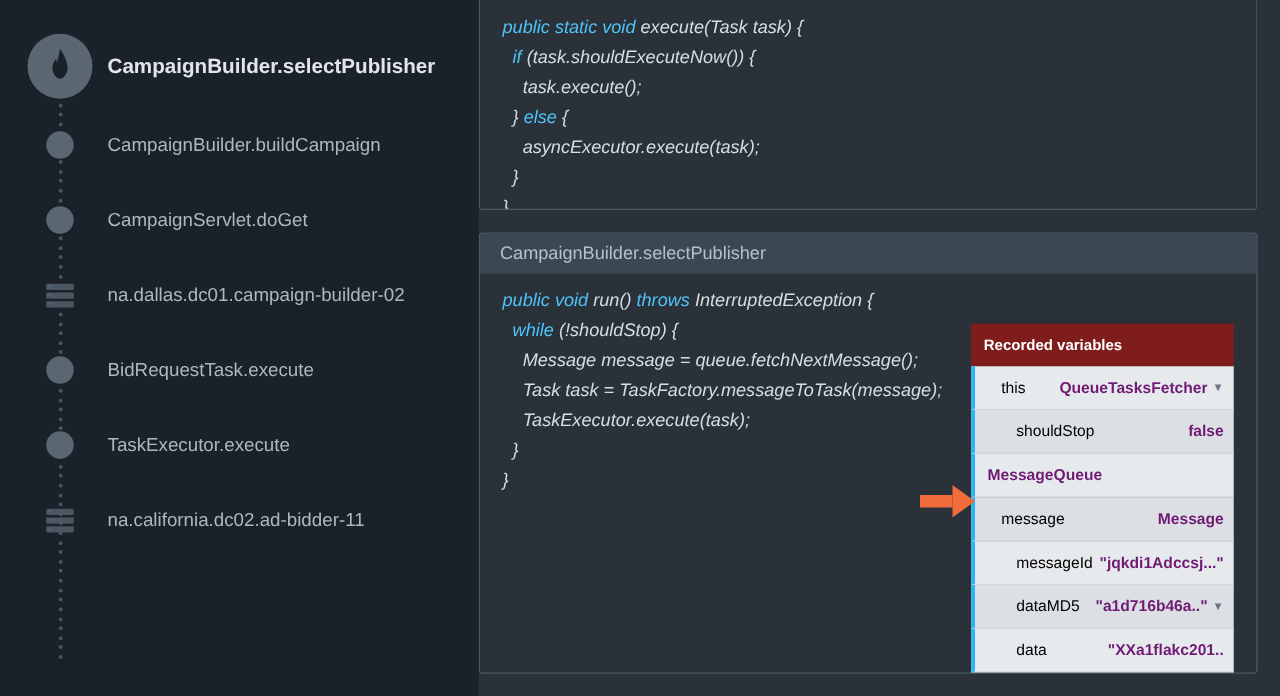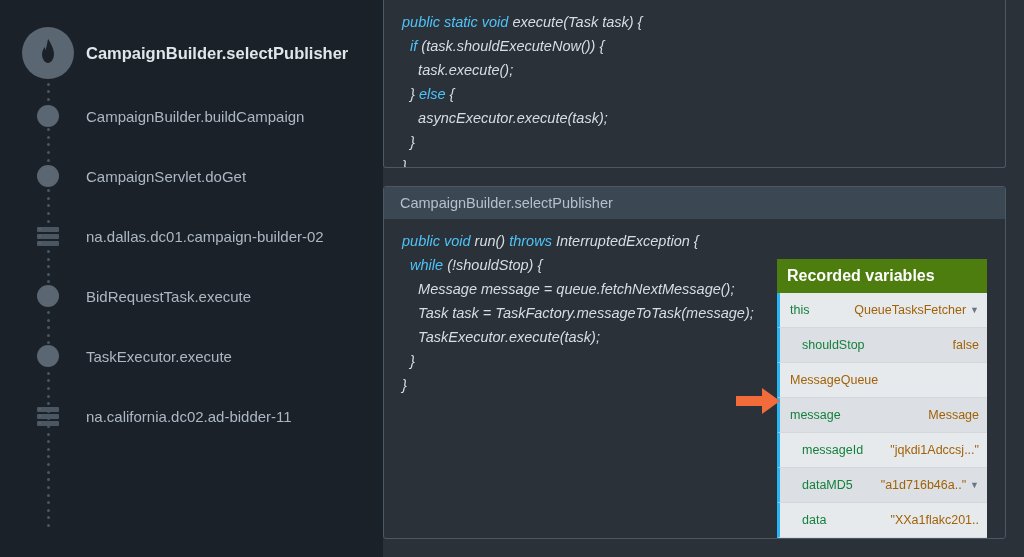--- a/index.html
+++ b/index.html
@@ -111,42 +111,42 @@
   .kw-blue { color: #4fc3f7; }
   pre { font-family: inherit; white-space: pre; }
   
   .vars-panel {
     width: 210px;
     flex-shrink:0;
     align-self: flex-start;
     margin-top: -2px;
   }
   .vars-header {
-    background: #4d7c0f;
+    background: #7f1d1d;
     color: #fff;
-    font-size: 16px;
+    font-size: 12px;
     font-weight: 600;
     padding: 5px 10px;
     margin-top: 32px;
   }
   .vars-row {
     display: flex;
     justify-content: space-between;
     align-items:center;
     padding: 5px 8px 5px 10px;
     font-size: 12.5px;
     color: #6b7684;
     background: #e7eaed;
     border-bottom: 1px solid #d3d8dd;
     border-left: 3px solid #29b6f6;
   }
   .vars-row.alt { background: #dce0e4; }
   .vars-row.indent .vname { padding-left: 12px; }
-  .vars-row .vname { flex:1; color:#15803d; text-align:left; }
-  .vars-row .vval { color:#a16207; text-align:right; max-width:120px; overflow:hidden; text-overflow:ellipsis; white-space:nowrap;}
+  .vars-row .vname { flex:1; color:#000000; text-align:left;margin-left:11px; }
+  .vars-row .vval { color:#701a75; text-align:right; max-width:120px; overflow:hidden; text-overflow:ellipsis; white-space:nowrap;font-weight:bold;}
   .vars-row .vchev { margin-left:4px; font-size:9px; color:#6b7684; }
   
   .arrow {
     position: absolute;
     left: 736px;
     top: 388px;
     width: 44px;
     height: 26px;
   }
   .arrow-shaft {

